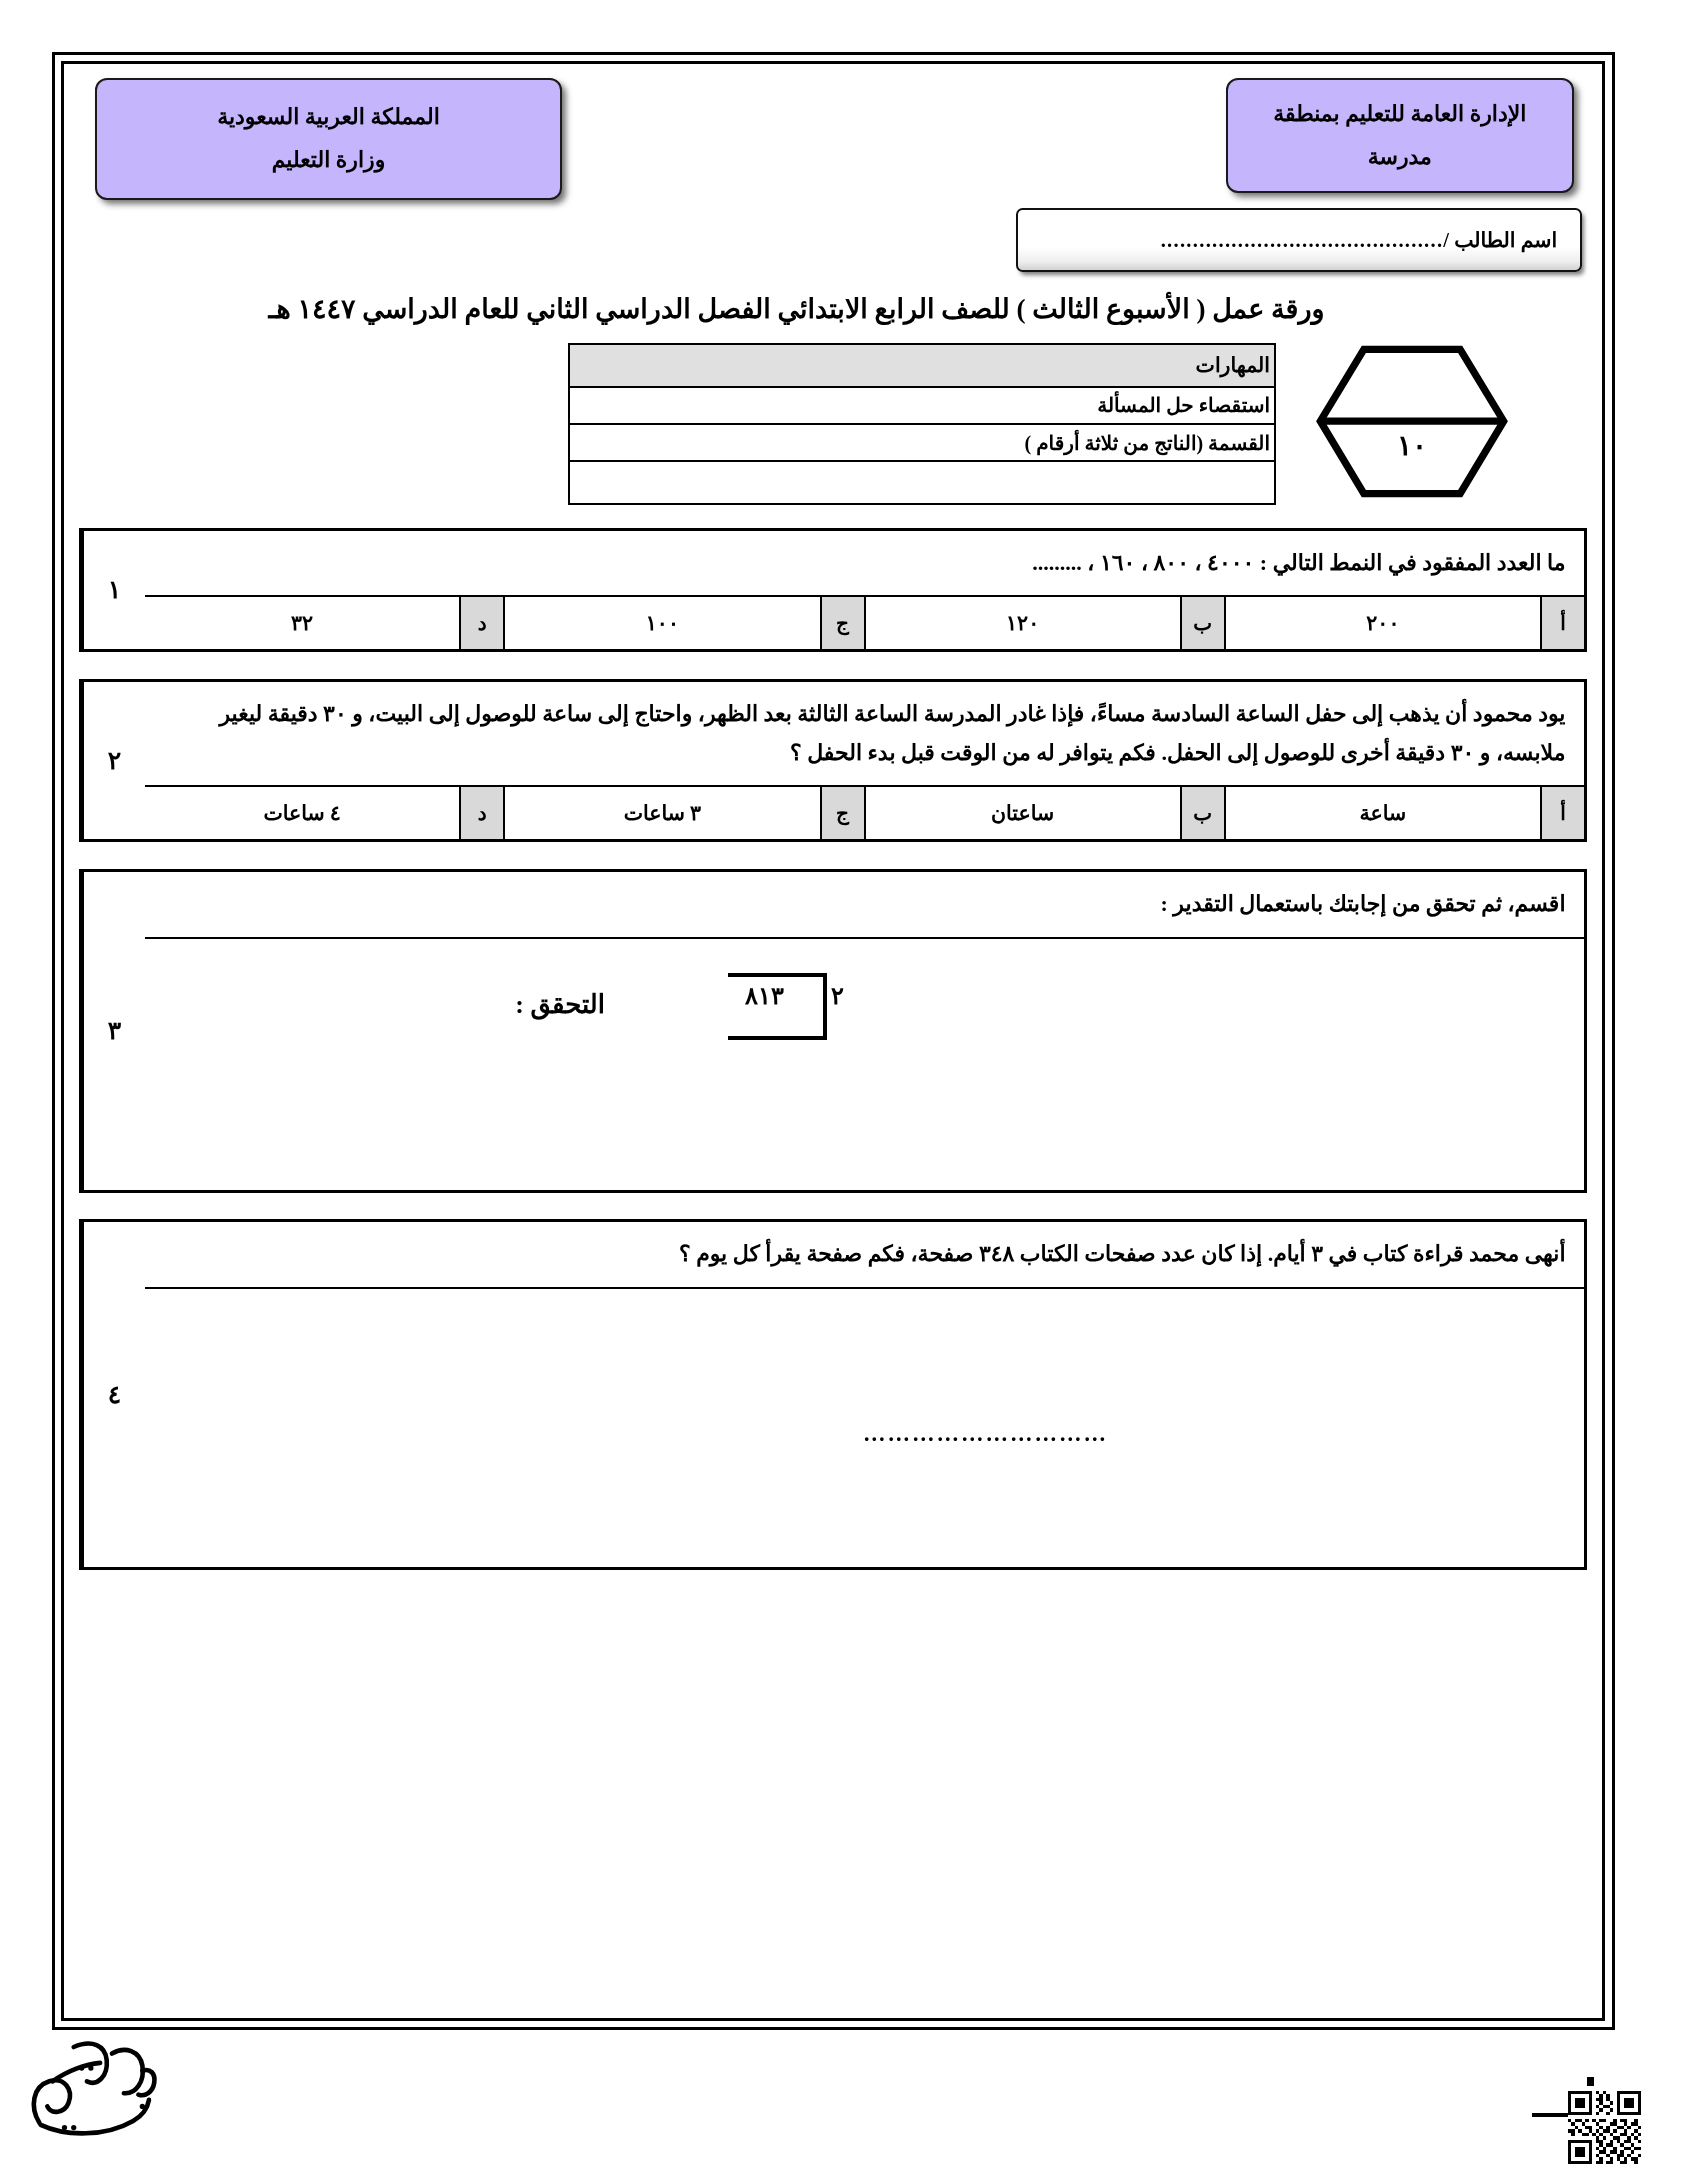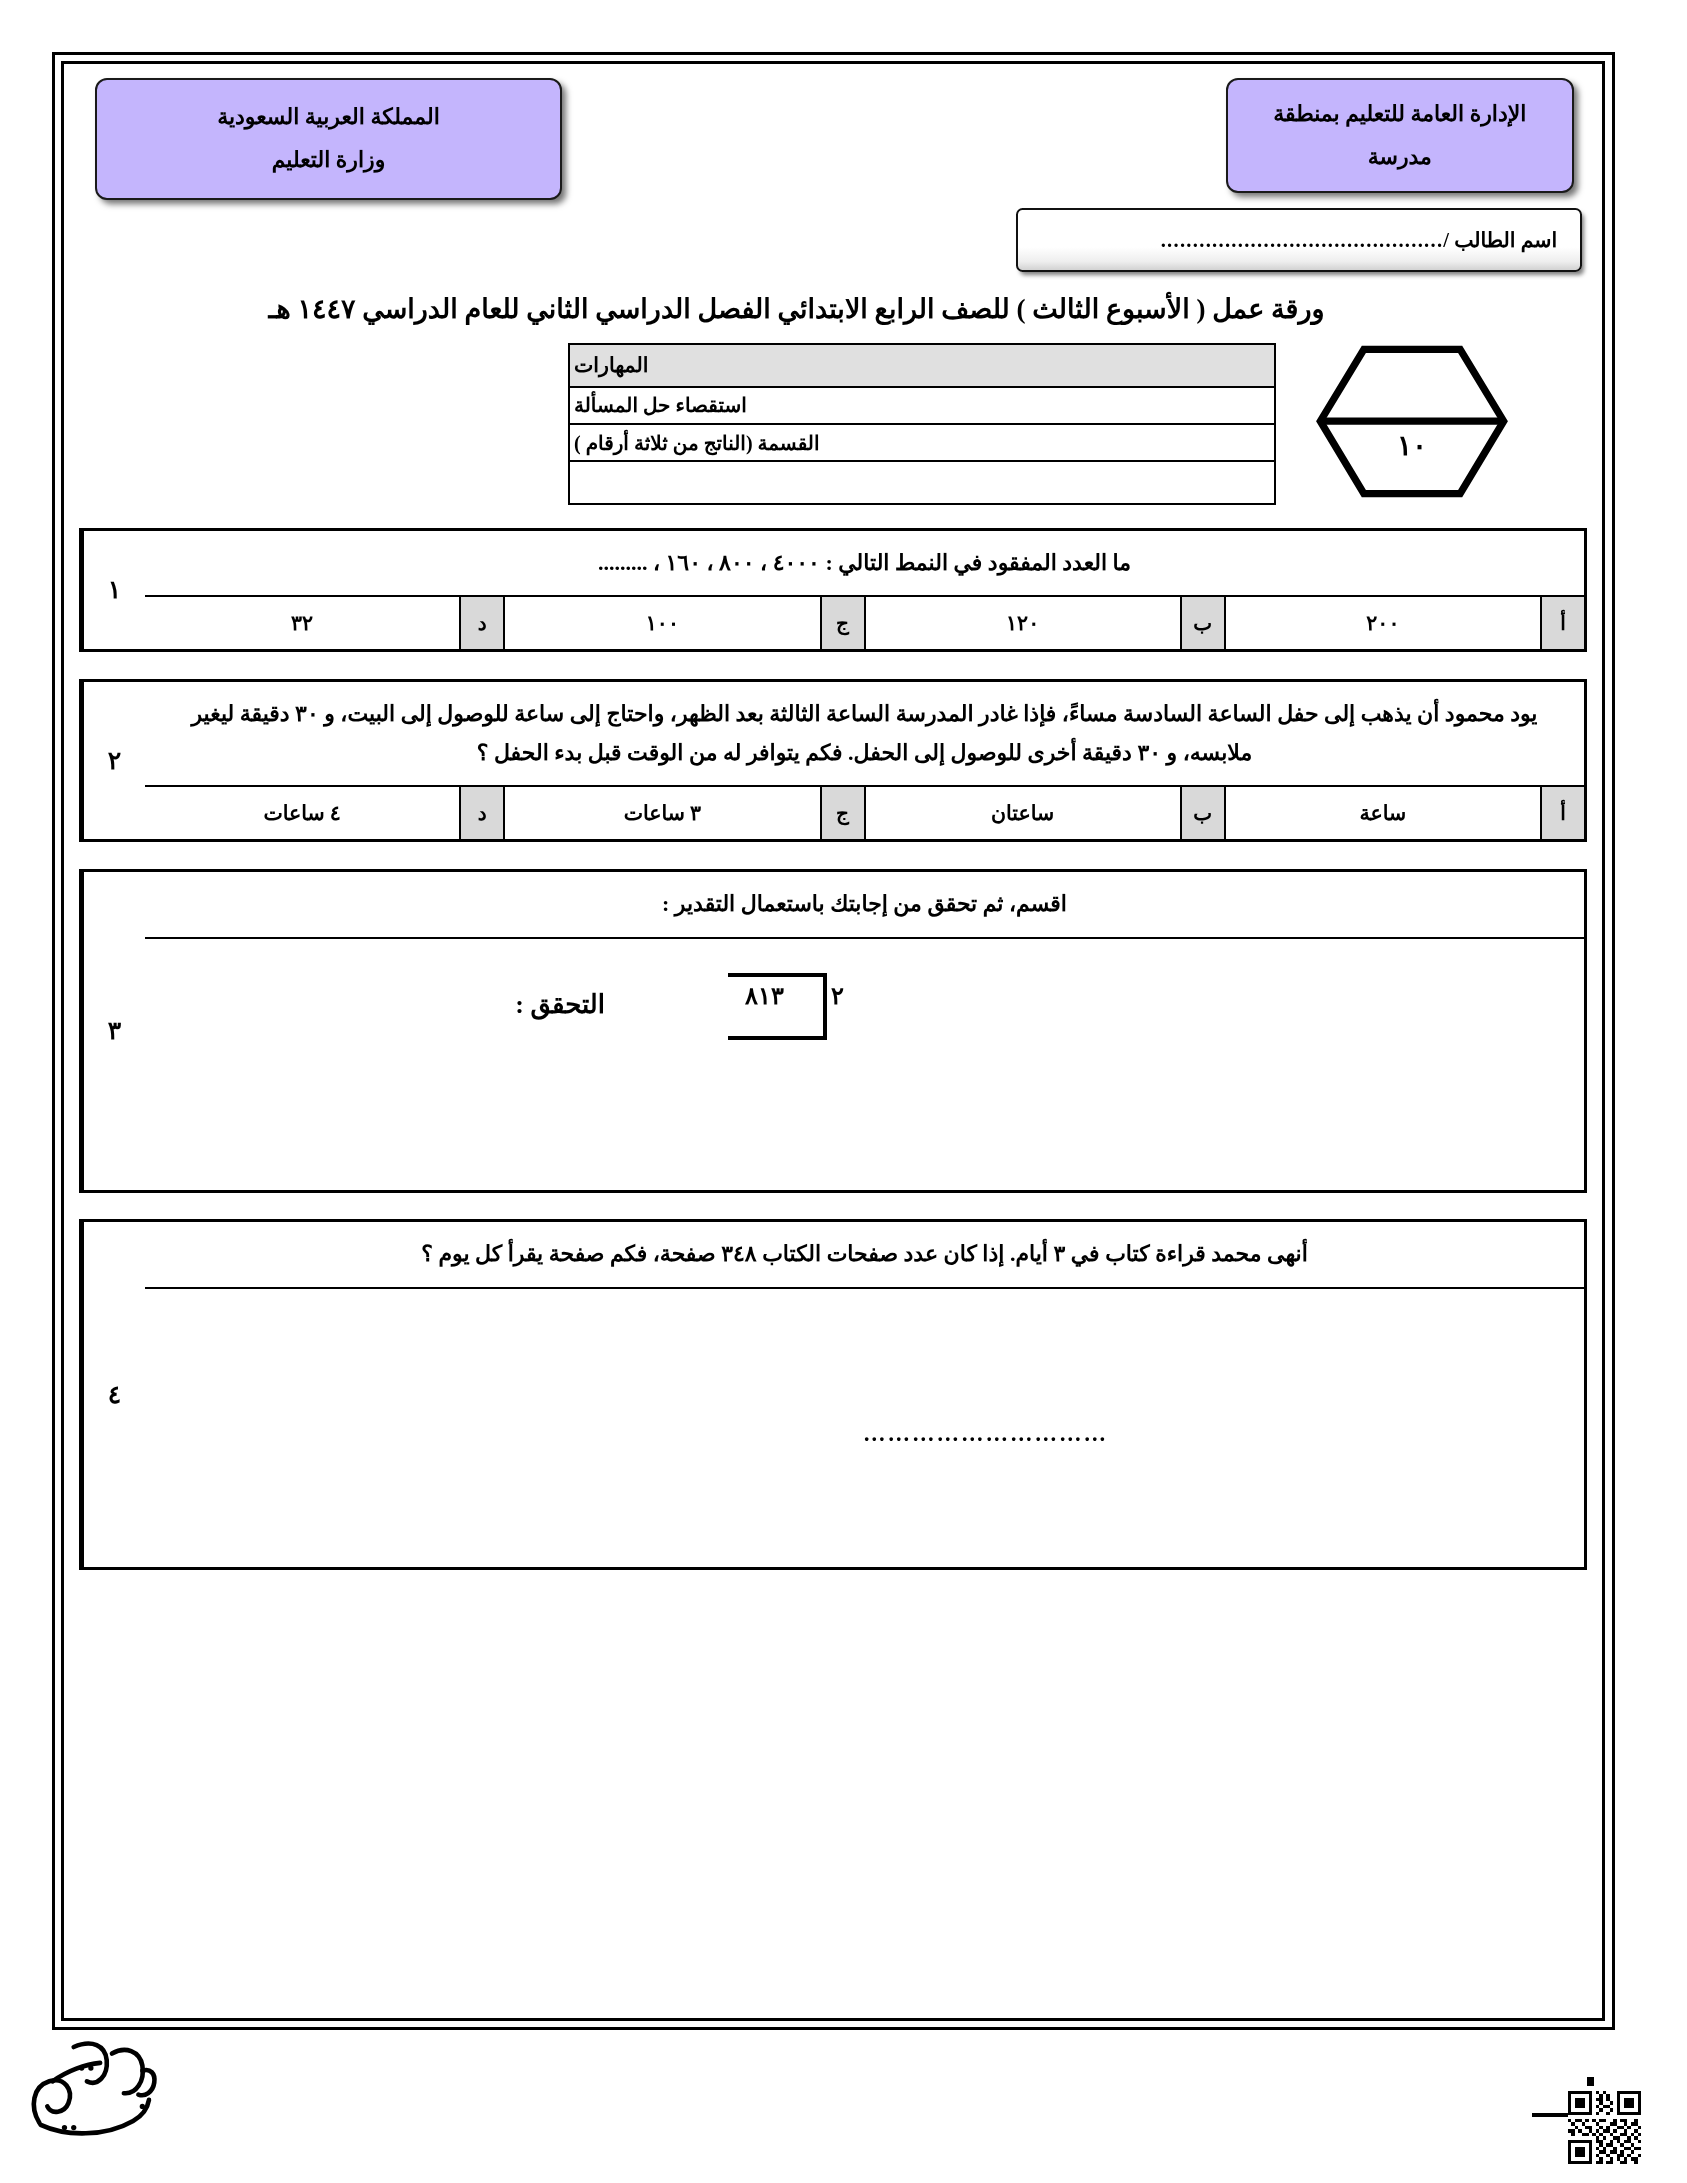--- a/index.html
+++ b/index.html
@@ -132,21 +132,21 @@
   }
   .skills-table {
     position: absolute;
     right: 311px;
     top: 6.6px;
     width: 708px;
     border-collapse: collapse;
   }
   .skills-table td {
     border: 2px solid #000;
-    text-align: left;
+    text-align: right;
     font-size: 20px;
     font-weight: bold;
     height: 30px;
     padding: 2.6px 4px;
   }
   .skills-table td.head {
     background: #e0e0e0;
     font-size: 20.5px;
     height: 36px;
     font-weight: bold;
@@ -169,21 +169,21 @@
     justify-content: center;
     font-size: 25px;
     font-weight: bold;
   }
   .q-body { flex: 1 1 auto; display: flex; flex-direction: column; }
   .q-text {
     font-size: 22px;
     font-weight: bold;
     line-height: 1.75;
     padding: 13.2px 18.5px 13.2px 18.5px;
-    text-align: center;
+    text-align: right;
   }
 
   .choices {
     display: flex;
     flex-direction: row;
     border-top: 2.6px solid #000;
     height: 52px;
   }
   .choice-letter {
     flex: 0 0 42px;

